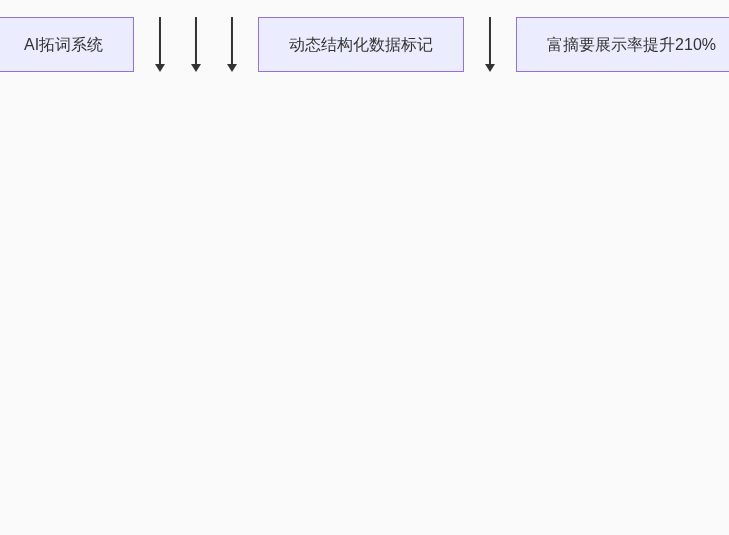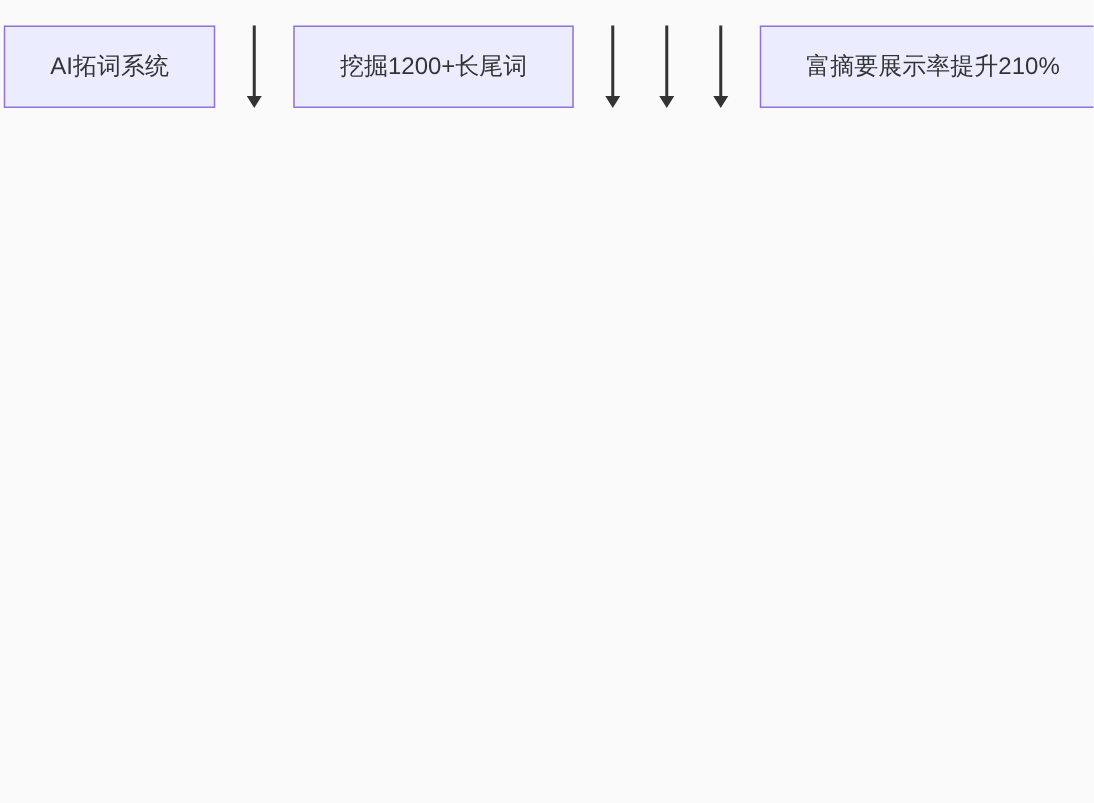--- a/index.html
+++ b/index.html
@@ -65,35 +65,35 @@
 
     <div class="node">
       <span>AI拓词系统</span>
     </div>
 
     <div class="arrow">
       <div class="line"></div>
       <div class="head"></div>
     </div>
 
-    <div class="node">
-      <span>挖掘1200+长尾词</span>
-    </div>
 
     <div class="arrow">
       <div class="line"></div>
       <div class="head"></div>
     </div>
 
 
     <div class="arrow">
       <div class="line"></div>
       <div class="head"></div>
     </div>
 
+    <div class="node">
+      <span>动态结构化数据标记</span>
+    </div>
 
     <div class="arrow">
       <div class="line"></div>
       <div class="head"></div>
     </div>
 
     <div class="node">
       <span>富摘要展示率提升210%</span>
     </div>
 

